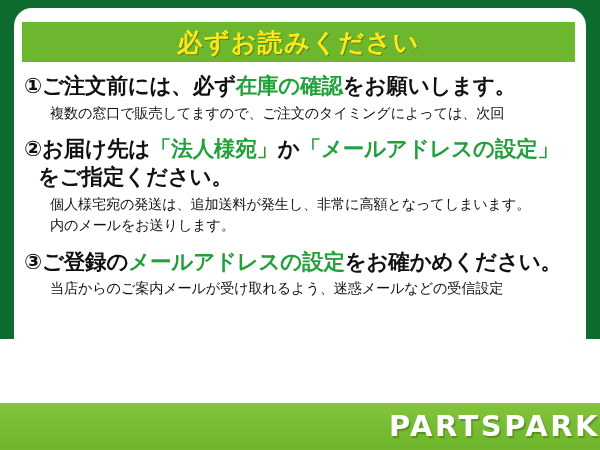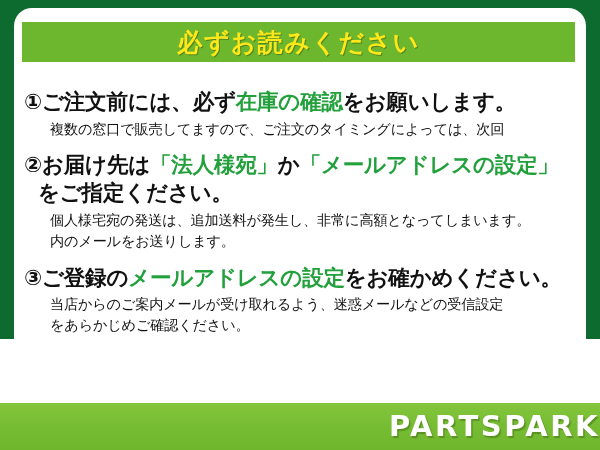--- a/index.html
+++ b/index.html
@@ -53,21 +53,21 @@
     letter-spacing: 1.5px;
     line-height: 1;
     text-shadow: 1px 1px 0 rgba(60,90,20,0.55);
     white-space: nowrap;
   }
 
   
   #items {
     position: absolute;
     left: 0px;
-    top: 76px;
+    top: 60px;
     width: 572px;
     padding: 0 8px 0 10px;
     box-sizing: border-box;
   }
 
   .item {
     margin: 0 0 2px 0;
   }
 
   .item-heading {
@@ -152,21 +152,20 @@
         <div class="item-body">
           <p>個人様宅宛の発送は、追加送料が発生し、非常に高額となってしまいます。</p>
           <p>内のメールをお送りします。</p>
         </div>
       </div>
 
       <div class="item" id="item-3">
         <div class="item-heading"><span>③</span><span>ご登録の</span><span class="hl">メールアドレスの設定</span><span>をお確かめください。</span></div>
         <div class="item-body">
           <p>当店からのご案内メールが受け取れるよう、迷惑メールなどの受信設定</p>
-          <p>をあらかじめご確認ください。</p>
         </div>
       </div>
 
     </div>
   </div>
 
   <div id="footer-bar">
     <span id="brand-text">PARTSPARK</span>
   </div>
 

